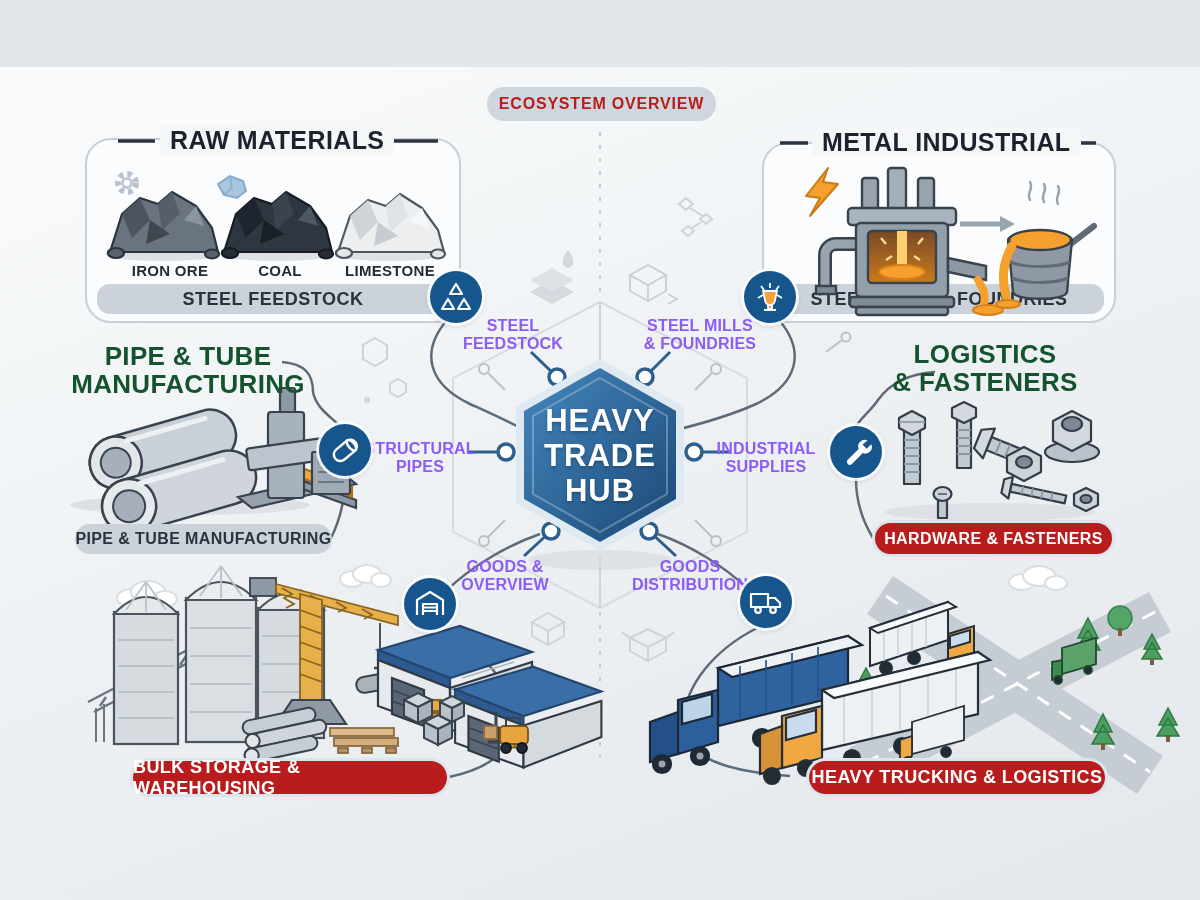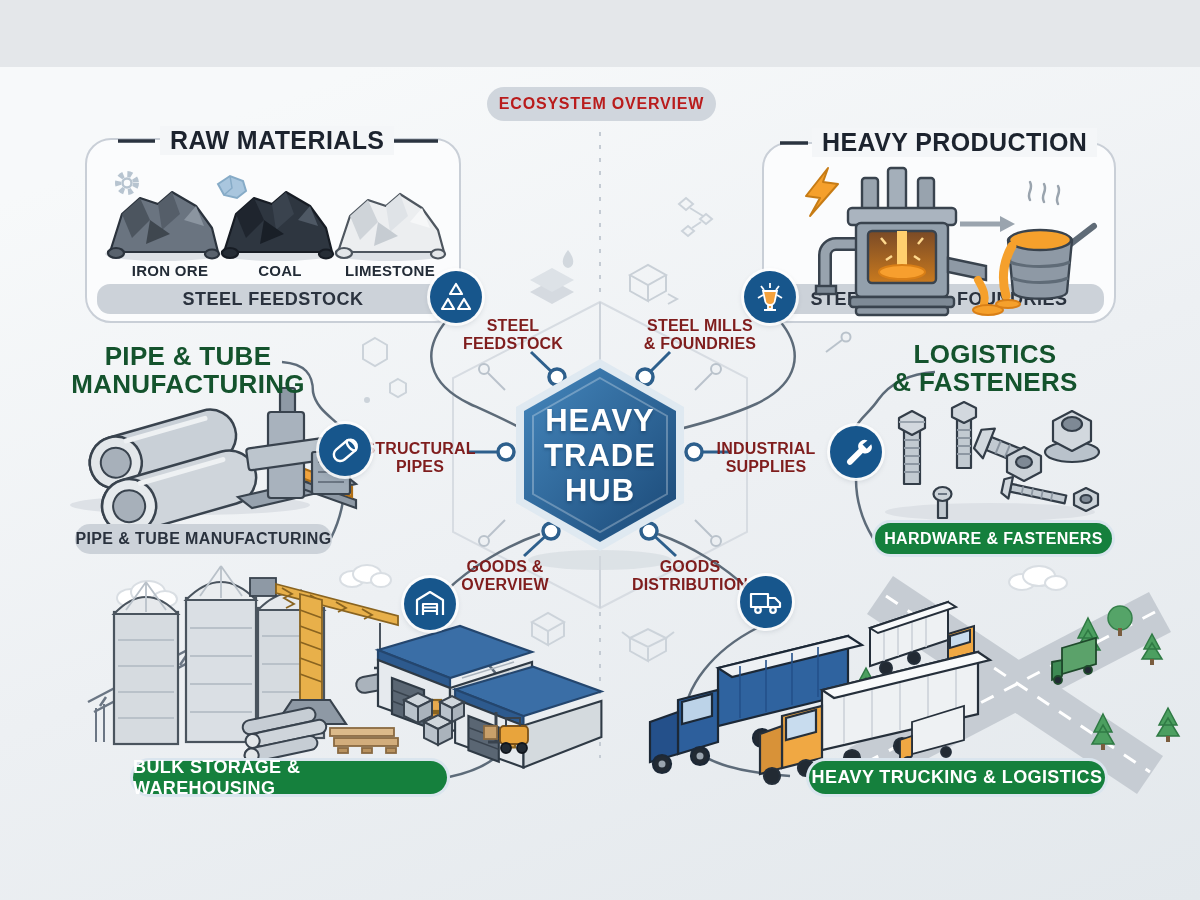--- a/index.html
+++ b/index.html
@@ -18,26 +18,26 @@
             font-weight:bold;font-size:18px;color:#2a323e;letter-spacing:.5px;}
   .ptitle{font-weight:bold;color:#1c232e;text-align:center;letter-spacing:.4px;background:#f4f6f8;
           padding:0 10px;}
   #title-raw{left:160px;top:126px;font-size:25px;}
   #title-metal{left:812px;top:128px;font-size:25px;}
   .ptitle2{font-weight:bold;color:#14532d;text-align:center;letter-spacing:.3px;font-size:26px;line-height:28px;}
   #title-pipe{left:48px;top:342px;width:280px;}
   #title-hardware{left:875px;top:340px;width:220px;}
   .itemlbl{position:absolute;top:122px;width:110px;text-align:center;font-weight:bold;
            font-size:15px;color:#222b36;letter-spacing:.3px;}
-  .lbl{font-weight:bold;color:#7f1d1d;text-align:center;font-size:16px;line-height:17.5px;
+  .lbl{font-weight:bold;color:#8b5cf6;text-align:center;font-size:16px;line-height:17.5px;
        letter-spacing:.2px;width:140px;}
   .pill{display:flex;align-items:center;justify-content:center;font-weight:bold;border-radius:17px;
         letter-spacing:.4px;}
   .pill-gray{background:#ccd2d9;color:#2a323e;}
-  .pill-blue{background:#15803d;color:#fff;box-shadow:0 0 0 3px #dae5ee;}
+  .pill-blue{background:#b91c1c;color:#fff;box-shadow:0 0 0 3px #dae5ee;}
   #pill-pipe{left:75px;top:524px;width:257px;height:30px;font-size:16px;}
   #pill-hardware{left:875px;top:523px;width:237px;height:31px;font-size:16px;}
   #pill-bulk{left:133px;top:761px;width:314px;height:33px;font-size:18px;}
   #pill-truck{left:792px;top:761px;width:296px;height:33px;font-size:18px;margin-left:17px;}
   .badge{width:52px;height:52px;border-radius:50%;background:#17568c;
          box-shadow:0 0 0 3px rgba(255,255,255,.85),0 2px 6px rgba(30,50,70,.25);
          display:flex;align-items:center;justify-content:center;}
   #hub-text{left:520px;top:403px;width:160px;text-align:center;color:#fff;font-weight:bold;
             font-size:31px;line-height:35px;letter-spacing:1px;text-shadow:0 2px 3px rgba(10,40,70,.35);}
   svg{display:block;}
@@ -481,21 +481,21 @@
 
   <g>
     <ellipse cx="600" cy="560" rx="72" ry="10" fill="#d2d8de" opacity="0.6"></ellipse>
     <polygon points="600,359 684,407 684,503 600,551 516,503 516,407" fill="#dfe9f1"></polygon>
     <polygon points="600,368 676,411 676,499 600,542 524,499 524,411" fill="url(#hexGrad)"></polygon>
     <polygon points="600,378 667,416 667,494 600,532 533,494 533,416" fill="none" stroke="#ffffff" stroke-opacity="0.28" stroke-width="2"></polygon>
   </g>
 </svg>
 
 <div class="abs ptitle" id="title-raw">RAW MATERIALS</div>
-<div class="abs ptitle" id="title-metal">HEAVY PRODUCTION</div>
+<div class="abs ptitle" id="title-metal">METAL INDUSTRIAL</div>
 <div class="abs ptitle2" id="title-pipe">
   <span>PIPE &amp; TUBE</span><br>
   <span>MANUFACTURING</span>
 </div>
 <div class="abs ptitle2" id="title-hardware">
   <span>LOGISTICS</span><br>
   <span>&amp; FASTENERS</span>
 </div>
 
 <div class="abs lbl" style="left:443px;top:317px;">

